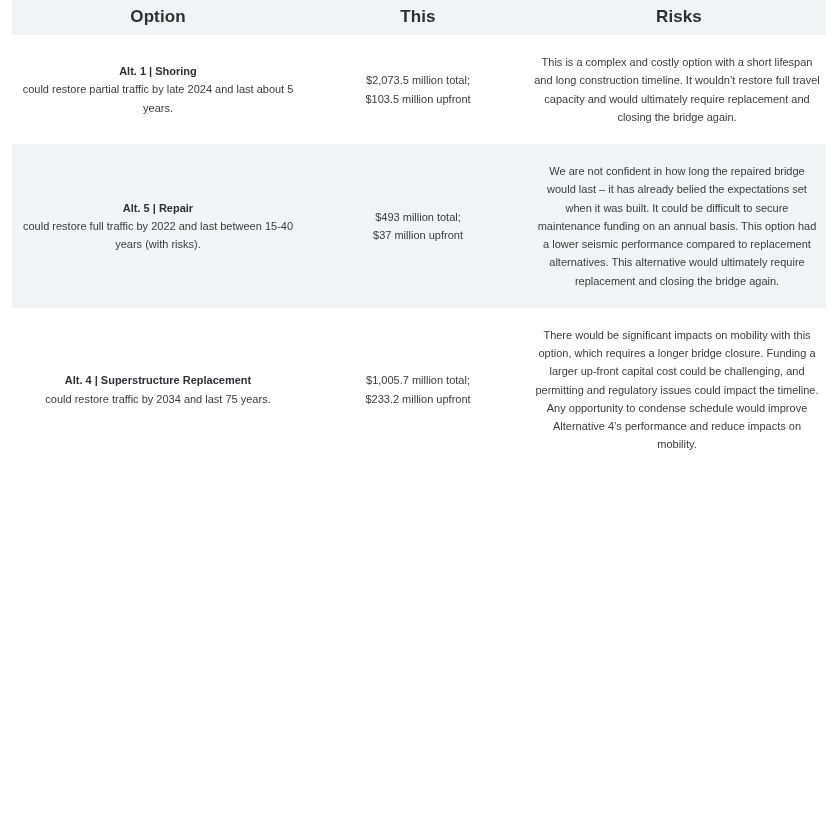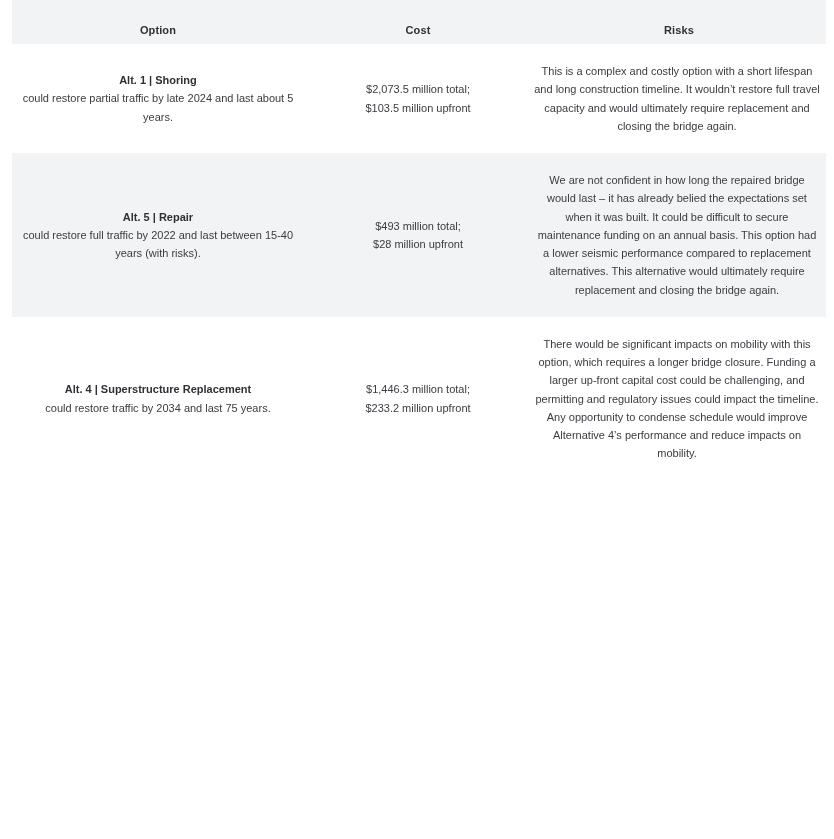--- a/index.html
+++ b/index.html
@@ -24,25 +24,25 @@
 
   .comparison-table col.col-option { width: 292px; }
   .comparison-table col.col-cost   { width: 228px; }
   .comparison-table col.col-risks  { width: 294px; }
 
   thead tr {
     background: #f2f3f5;
   }
 
   thead th {
-    font-size: 11px;
+    font-size: 17px;
     font-weight: bold;
     color: #2f2f35;
     text-align: center;
-    padding: 24px 6px 8px 6px;
+    padding: 7px 6px 8px 6px;
     vertical-align: middle;
     letter-spacing: 0.1px;
   }
 
   tbody tr.row-shaded {
     background: #f2f3f5;
   }
   tbody tr.row-plain {
     background: #ffffff;
   }
@@ -80,21 +80,21 @@
 
 <table class="comparison-table">
   <colgroup>
     <col class="col-option">
     <col class="col-cost">
     <col class="col-risks">
   </colgroup>
   <thead>
     <tr>
       <th>Option</th>
-      <th>Cost</th>
+      <th>This</th>
       <th>Risks</th>
     </tr>
   </thead>
   <tbody>
 
     <tr class="row-plain">
       <td class="cell-option">
         <span class="opt-title">Alt. 1 | Shoring</span>
         <span class="opt-desc">could restore partial traffic by late 2024 and last about 5 years.</span>
       </td>
@@ -107,34 +107,34 @@
       </td>
     </tr>
 
     <tr class="row-shaded">
       <td class="cell-option">
         <span class="opt-title">Alt. 5 | Repair</span>
         <span class="opt-desc">could restore full traffic by 2022 and last between 15-40 years (with risks).</span>
       </td>
       <td class="cell-cost">
         <span class="cost-line">$493 million total;</span>
-        <span class="cost-line">$28 million upfront</span>
+        <span class="cost-line">$37 million upfront</span>
       </td>
       <td class="cell-risks">
         <span class="risk-text">We are not confident in how long the repaired bridge would last – it has already belied the expectations set when it was built. It could be difficult to secure maintenance funding on an annual basis. This option had a lower seismic performance compared to replacement alternatives.  This alternative would ultimately require replacement and closing the bridge again.</span>
       </td>
     </tr>
 
     <tr class="row-plain">
       <td class="cell-option">
         <span class="opt-title">Alt. 4 | Superstructure Replacement</span>
         <span class="opt-desc">could restore traffic by 2034 and last 75 years.</span>
       </td>
       <td class="cell-cost">
-        <span class="cost-line">$1,446.3 million total;</span>
+        <span class="cost-line">$1,005.7 million total;</span>
         <span class="cost-line">$233.2 million upfront</span>
       </td>
       <td class="cell-risks">
         <span class="risk-text">There would be significant impacts on mobility with this option, which requires a longer bridge closure. Funding a larger up-front capital cost could be challenging, and permitting and regulatory issues could impact the timeline. Any opportunity to condense schedule would improve Alternative 4’s performance and reduce impacts on mobility.</span>
       </td>
     </tr>
 
   </tbody>
 </table>
 

